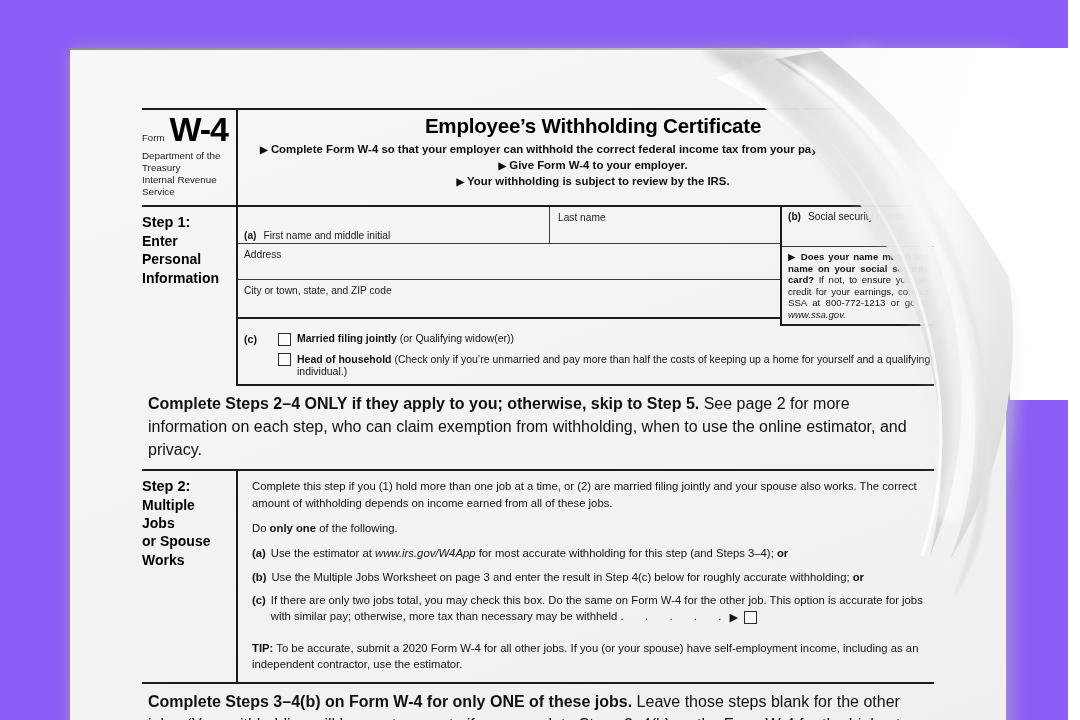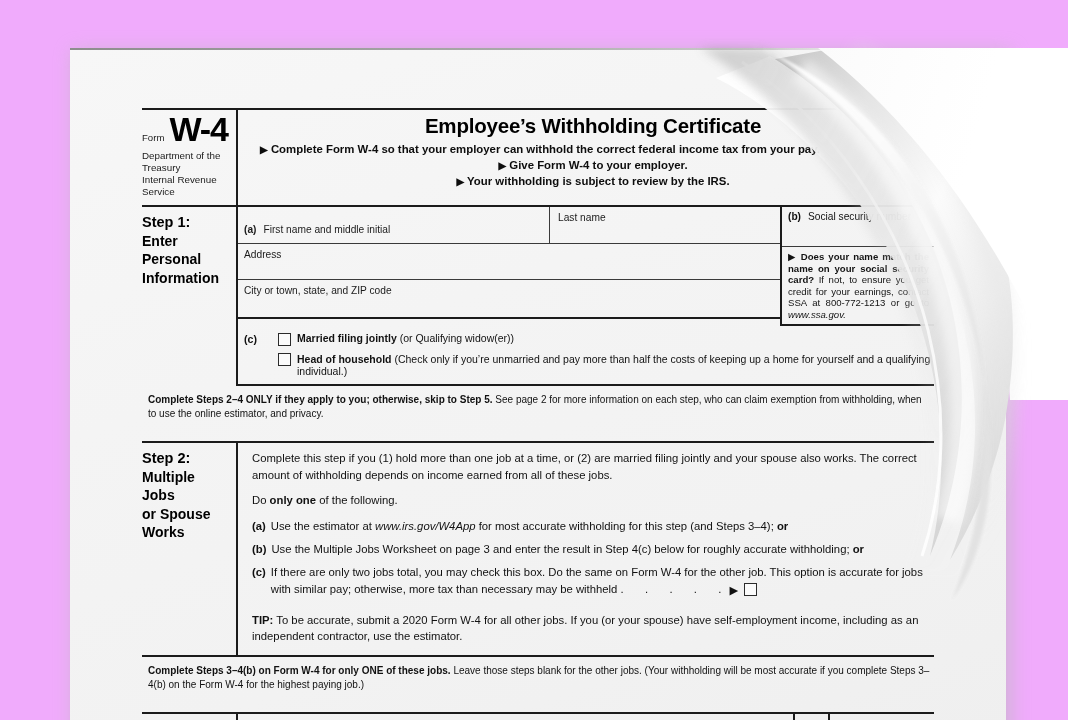--- a/index.html
+++ b/index.html
@@ -15,21 +15,21 @@
     font-family: "Liberation Sans", sans-serif;
     color: #111111;
     -webkit-font-smoothing: antialiased;
   }
 
   
   #scene {
     position: relative;
     width: 1068px;
     height: 720px;
-    background: #f0abfc;
+    background: #8b5cf6;
     overflow: hidden;
   }
 
   
   .sheet-shadow {
     position: absolute;
     left: 72px;
     top: 50px;
     width: 940px;
     height: 700px;
@@ -162,21 +162,21 @@
   .s1-upper { display: flex; }
   .s1-names { flex: 1 1 auto; }
   .namecell {
     display: flex;
     border-bottom: 1.1px solid #3a3a3a;
     height: 36px;
   }
   .cell-first {
     flex: 1 1 58%;
     border-right: 1.1px solid #3a3a3a;
-    padding: 15px 4px 0 6px;
+    padding: 21px 4px 0 6px;
   }
   .cell-last {
     flex: 1 1 42%;
     padding: 3px 4px 0 8px;
   }
   .cell-label {
     font-size: 10.2px;
     color: #1b1b1b;
   }
   .cell-label b { font-weight: 700; }
@@ -249,22 +249,22 @@
     background: #fbfbfb;
     flex: 0 0 11px;
     margin-right: 6px;
     margin-top: .5px;
   }
   .c-row b { font-weight: 700; }
 
   
   .band {
     border-bottom: 2.2px solid #1b1b1b;
-    padding: 7px 4px 20px 6px;
-    font-size: 10px;
+    padding: 7px 4px 8px 6px;
+    font-size: 16px;
     line-height: 1.42;
     color: #111;
   }
   .band b { font-weight: 700; }
 
   
   .step2 {
     display: flex;
     border-bottom: 2.2px solid #1b1b1b;
   }

